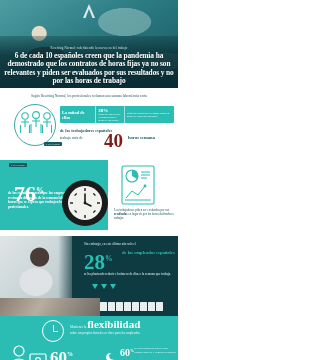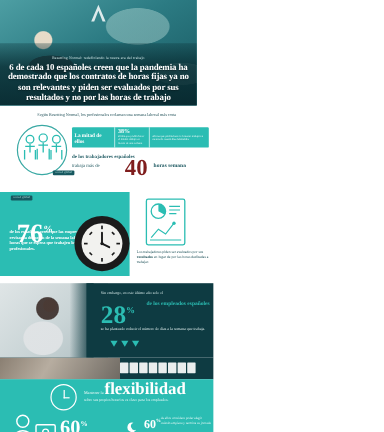--- a/index.html
+++ b/index.html
@@ -5,21 +5,21 @@
   html,body{margin:0;padding:0;}
   body{
     width:178px;height:360px;overflow:hidden;
     font-family:"Liberation Serif",serif;
     background:#ffffff;
     position:relative;
   }
   .page{position:relative;width:178px;height:360px;overflow:hidden;}
 
   
-  .hero{position:relative;height:88px;width:164px;overflow:hidden;
+  .hero{position:relative;height:88px;width:178px;overflow:hidden;
         background:linear-gradient(160deg,#2f7f86 0%,#3e9ba0 35%,#1d6a72 100%);}
   .hero-photo{position:absolute;inset:0;
     background:
       radial-gradient(circle at 22% 38%, rgba(245,226,205,.92) 0 7px, rgba(245,226,205,0) 8px),
       radial-gradient(ellipse at 26% 62%, rgba(38,58,62,.85) 0 18px, rgba(38,58,62,0) 19px),
       radial-gradient(ellipse at 70% 25%, rgba(176,214,210,.45) 0 26px, rgba(176,214,210,0) 27px),
       radial-gradient(ellipse at 92% 70%, rgba(123,176,176,.5) 0 22px, rgba(123,176,176,0) 23px),
       linear-gradient(150deg,#4d9ea3 0%,#2c7b83 45%,#17575f 100%);
   }
   .hero-dark{position:absolute;left:0;right:0;top:36px;bottom:0;
@@ -122,21 +122,21 @@
   
   .band5{position:relative;height:58px;background:#2bbdb3;}
   .f-clock{position:absolute;left:42px;top:4px;width:22px;height:22px;
     border:1.4px solid #ffffff;border-radius:50%;box-sizing:border-box;}
   .f-clock:after{content:"";position:absolute;left:9.5px;top:4px;width:1.2px;height:7px;
     background:#fff;}
   .f-clock:before{content:"";position:absolute;left:10px;top:10px;width:5px;height:1.2px;
     background:#fff;}
   .f-head{position:absolute;left:70px;top:4px;right:3px;font-size:3.4px;color:#eafaf8;
     line-height:4.4px;}
-  .f-head b{font-size:14px;color:#ffffff;line-height:9px;}
+  .f-head b{font-size:11px;color:#ffffff;line-height:9px;}
   .f-sub{position:absolute;left:70px;top:15px;right:3px;font-size:3.2px;color:#eafaf8;
     line-height:4.1px;}
   .person{position:absolute;left:6px;top:28px;width:44px;height:30px;}
   .big60{position:absolute;left:50px;top:30px;font-size:17px;font-weight:bold;
     color:#ffffff;line-height:17px;}
   .big60 sup{font-size:6px;vertical-align:super;}
   .moon{position:absolute;left:106px;top:32px;width:10px;height:10px;}
   .big80{position:absolute;left:120px;top:30px;font-size:10px;font-weight:bold;
     color:#ffffff;line-height:10px;}
   .big80 sup{font-size:4px;vertical-align:super;}

